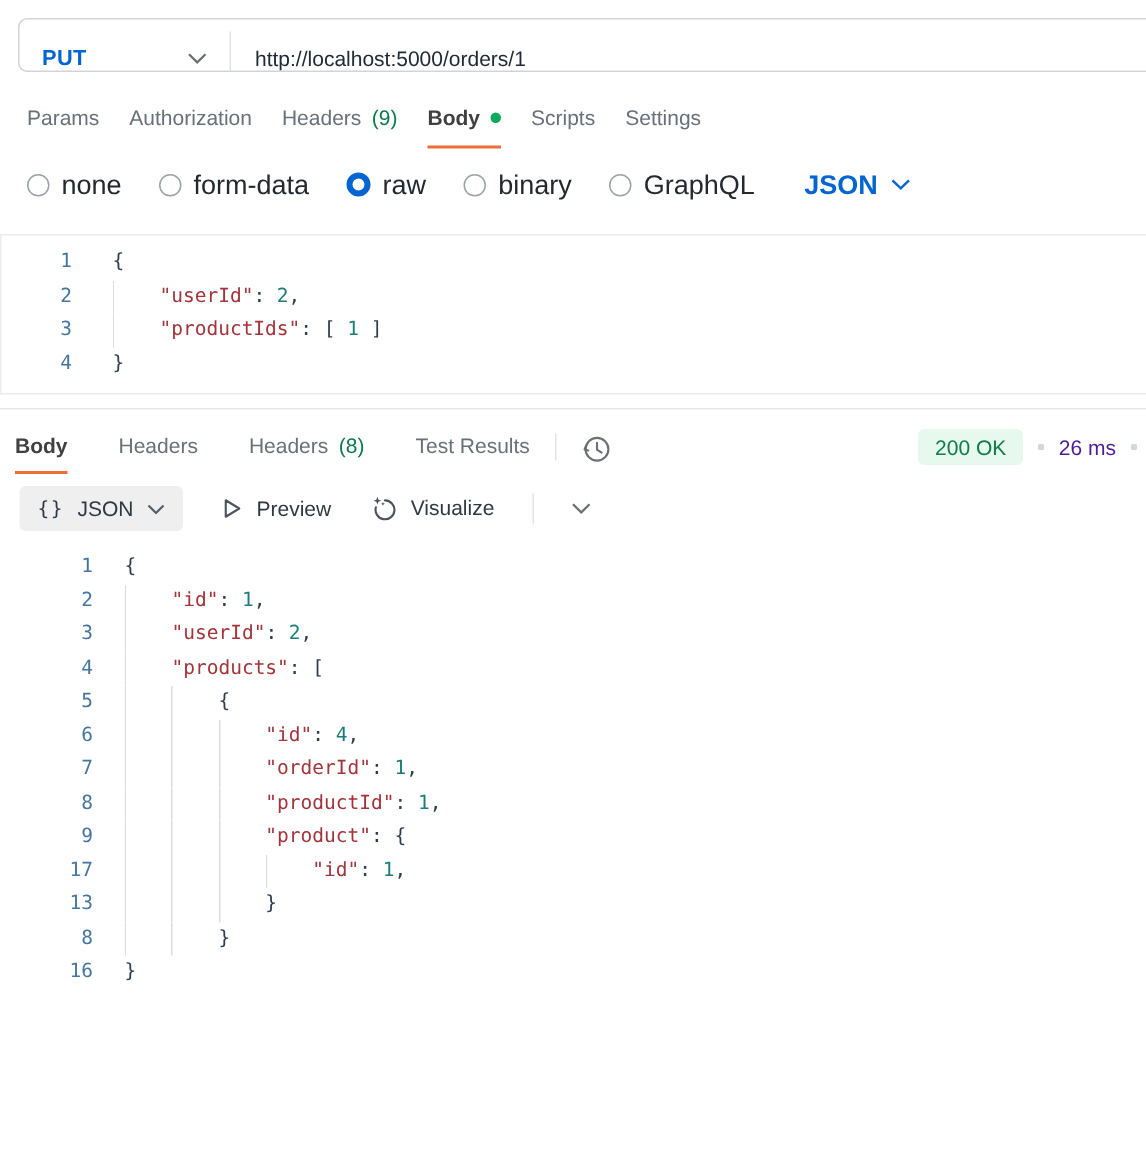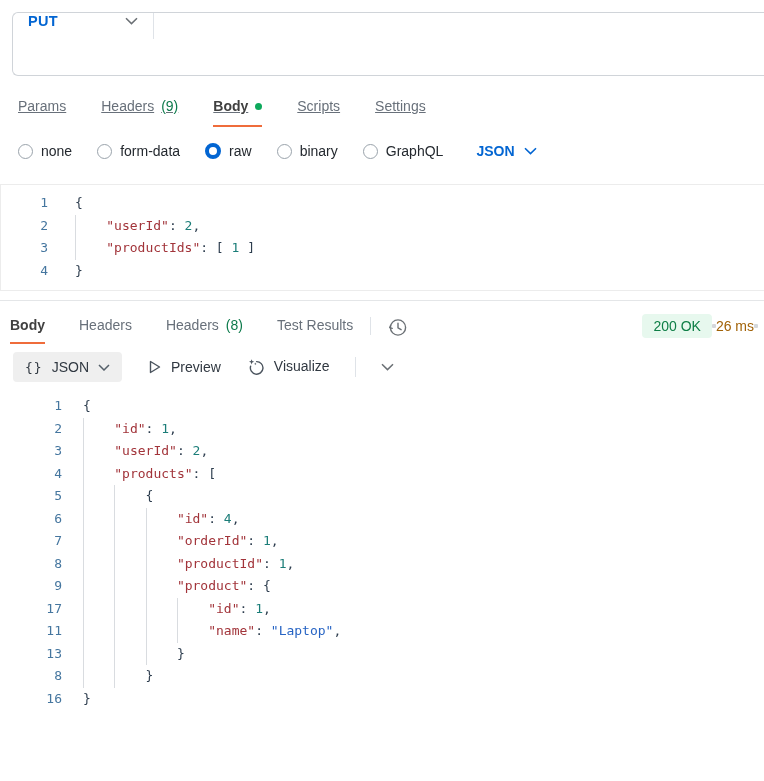--- a/index.html
+++ b/index.html
@@ -5,52 +5,52 @@
   * { box-sizing: border-box; }
   html,body { margin:0; padding:0; }
   body {
     width:764px; height:781px; overflow:hidden;
     background:#ffffff; color:#212b36;
     font-family:"Liberation Sans", sans-serif;
   }
 
   
   .url-bar {
-    margin:12px 0 0 12px; height:64px;
+    margin:12px 0 0 12px; height:36px;
     border:1px solid #d0d4d9; border-right:none;
     border-radius:6px 0 0 6px;
-    display:flex; align-items:flex-start;
+    display:flex; align-items:flex-end;
     width:calc(100% - 12px);
   }
   .method {
     width:140px; flex:none; display:flex; align-items:center;
     justify-content:space-between; padding:0 15px; cursor:pointer;
   }
   .method-label { color:#0265d2; font-weight:700; font-size:14.5px; letter-spacing:.3px; }
   .chev { color:#6b7075; display:inline-flex; }
   .vdiv { width:1px; height:26px; background:#dfe3e8; flex:none; }
   .url-text { padding-left:16px; font-size:14px; color:#212b36; white-space:nowrap; }
 
   
   .tabs {
-    display:flex; gap:35px; padding-left:18px; margin-top:16px;
-    font-size:14px; color:#68707a; align-items:flex-end;text-decoration:underline;
+    display:flex; gap:20px; padding-left:18px; margin-top:16px;
+    font-size:14px; color:#68707a; align-items:flex-end;
   }
   .tab {
     display:flex; align-items:center; gap:7px; cursor:pointer;
     padding:6px 0 11px; border-bottom:2px solid transparent;
   }
   .tab.active { color:#404040; font-weight:600; border-bottom-color:#ef6c3b; }
   .count { color:#0c7a4b; }
   .green-dot { width:7px; height:7px; border-radius:50%; background:#0da95c; }
 
   
   .radios {
     display:flex; gap:25px; align-items:center; padding-left:18px;
-    margin-top:7px; height:34px; font-size:14px; color:#24292f;
+    margin-top:7px; height:34px; font-size:18px; color:#24292f;
   }
   .radio-item { display:flex; align-items:center; gap:8px; cursor:pointer; }
   .radio { width:15px; height:15px; border-radius:50%; border:1.5px solid #9aa3ab; flex:none; background:#fff; }
   .radio.sel { width:16px; height:16px; border:4.5px solid #0265d2; }
   .lang-select { display:flex; align-items:center; gap:9px; color:#0265d2; font-weight:600; margin-left:8px; cursor:pointer; }
   .lang-select .chev { color:#0265d2; }
 
   
   .editor { font-family:"DejaVu Sans Mono", monospace; font-size:13px; line-height:22.5px; }
   .req-editor {
@@ -70,24 +70,24 @@
 
   
   .resp-header {
     display:flex; align-items:flex-end; padding:12px 6px 0 10px;
     font-size:14px; color:#68707a;
   }
   .resp-header .tab { padding:4px 0 9px; }
   .resp-tabs { display:flex; gap:34px; align-items:flex-end; }
   .hist-sep { width:1px; height:18px; background:#dfe3e8; margin:0 15px 9px 17px; }
   .hist-icon { color:#6b7075; margin-bottom:5px; cursor:pointer; display:inline-flex; }
-  .meta { margin-left:auto; display:flex; align-items:center; padding-bottom:6px; }
+  .meta { margin-left:auto; display:flex; align-items:center; gap:10px; padding-bottom:6px; }
   .status-badge { background:#e7f8ee; color:#0e7e46; padding:4px 11px; border-radius:4px; font-size:14px; cursor:pointer; }
   .dot-sep { width:4px; height:4px; background:#d4d7da; border-radius:1px; flex:none; }
-  .time { color:#a16207; }
+  .time { color:#4c1d95; }
 
   
   .resp-toolbar {
     display:flex; align-items:center; gap:25px;
     padding-left:13px; margin-top:8px; font-size:14px; color:#303841;
   }
   .json-btn {
     background:#efefef; border-radius:4px; height:30px;
     display:flex; align-items:center; gap:9px; padding:0 12px; cursor:pointer;
   }
@@ -107,25 +107,29 @@
 <div class="url-bar">
   <div class="method">
     <span class="method-label">PUT</span>
     <span class="chev">
       <svg width="13" height="8" viewBox="0 0 13 8">
           <path d="M1 1.2l5.5 5.4L12 1.2" fill="none" stroke="currentColor" stroke-width="1.5"></path>
         </svg>
     </span>
   </div>
   <div class="vdiv"></div>
+  <div class="url-text">http://localhost:5000/orders/1</div>
 </div>
 
 <div class="tabs">
   <div class="tab">
     <span>Params</span>
+  </div>
+  <div class="tab">
+    <span>Authorization</span>
   </div>
   <div class="tab">
     <span>Headers</span>
     <span class="count">(9)</span>
   </div>
   <div class="tab active">
     <span>Body</span>
     <span class="green-dot"></span>
   </div>
   <div class="tab">
@@ -248,17 +252,16 @@
     <div class="code-line"><span class="ln">1</span><span class="code"><span class="tok-p">{</span></span></div>
     <div class="code-line"><span class="ln">2</span><span class="code"><span class="tok-g"></span><span class="tok-k">"id"</span><span class="tok-p">: </span><span class="tok-n">1</span><span class="tok-p">,</span></span></div>
     <div class="code-line"><span class="ln">3</span><span class="code"><span class="tok-g"></span><span class="tok-k">"userId"</span><span class="tok-p">: </span><span class="tok-n">2</span><span class="tok-p">,</span></span></div>
     <div class="code-line"><span class="ln">4</span><span class="code"><span class="tok-g"></span><span class="tok-k">"products"</span><span class="tok-p">: [</span></span></div>
     <div class="code-line"><span class="ln">5</span><span class="code"><span class="tok-g"></span><span class="tok-g"></span><span class="tok-p">{</span></span></div>
     <div class="code-line"><span class="ln">6</span><span class="code"><span class="tok-g"></span><span class="tok-g"></span><span class="tok-g"></span><span class="tok-k">"id"</span><span class="tok-p">: </span><span class="tok-n">4</span><span class="tok-p">,</span></span></div>
     <div class="code-line"><span class="ln">7</span><span class="code"><span class="tok-g"></span><span class="tok-g"></span><span class="tok-g"></span><span class="tok-k">"orderId"</span><span class="tok-p">: </span><span class="tok-n">1</span><span class="tok-p">,</span></span></div>
     <div class="code-line"><span class="ln">8</span><span class="code"><span class="tok-g"></span><span class="tok-g"></span><span class="tok-g"></span><span class="tok-k">"productId"</span><span class="tok-p">: </span><span class="tok-n">1</span><span class="tok-p">,</span></span></div>
     <div class="code-line"><span class="ln">9</span><span class="code"><span class="tok-g"></span><span class="tok-g"></span><span class="tok-g"></span><span class="tok-k">"product"</span><span class="tok-p">: {</span></span></div>
     <div class="code-line"><span class="ln">17</span><span class="code"><span class="tok-g"></span><span class="tok-g"></span><span class="tok-g"></span><span class="tok-g"></span><span class="tok-k">"id"</span><span class="tok-p">: </span><span class="tok-n">1</span><span class="tok-p">,</span></span></div>
-    <div class="code-line"><span class="ln">11</span><span class="code"><span class="tok-g"></span><span class="tok-g"></span><span class="tok-g"></span><span class="tok-g"></span><span class="tok-k">"name"</span><span class="tok-p">: </span><span class="tok-s">"Laptop"</span><span class="tok-p">,</span></span></div>
     <div class="code-line"><span class="ln">13</span><span class="code"><span class="tok-g"></span><span class="tok-g"></span><span class="tok-g"></span><span class="tok-p">}</span></span></div>
     <div class="code-line"><span class="ln">8</span><span class="code"><span class="tok-g"></span><span class="tok-g"></span><span class="tok-p">}</span></span></div>
     <div class="code-line"><span class="ln">16</span><span class="code"><span class="tok-p">}</span></span></div>
   </div>
 
 </body></html>

